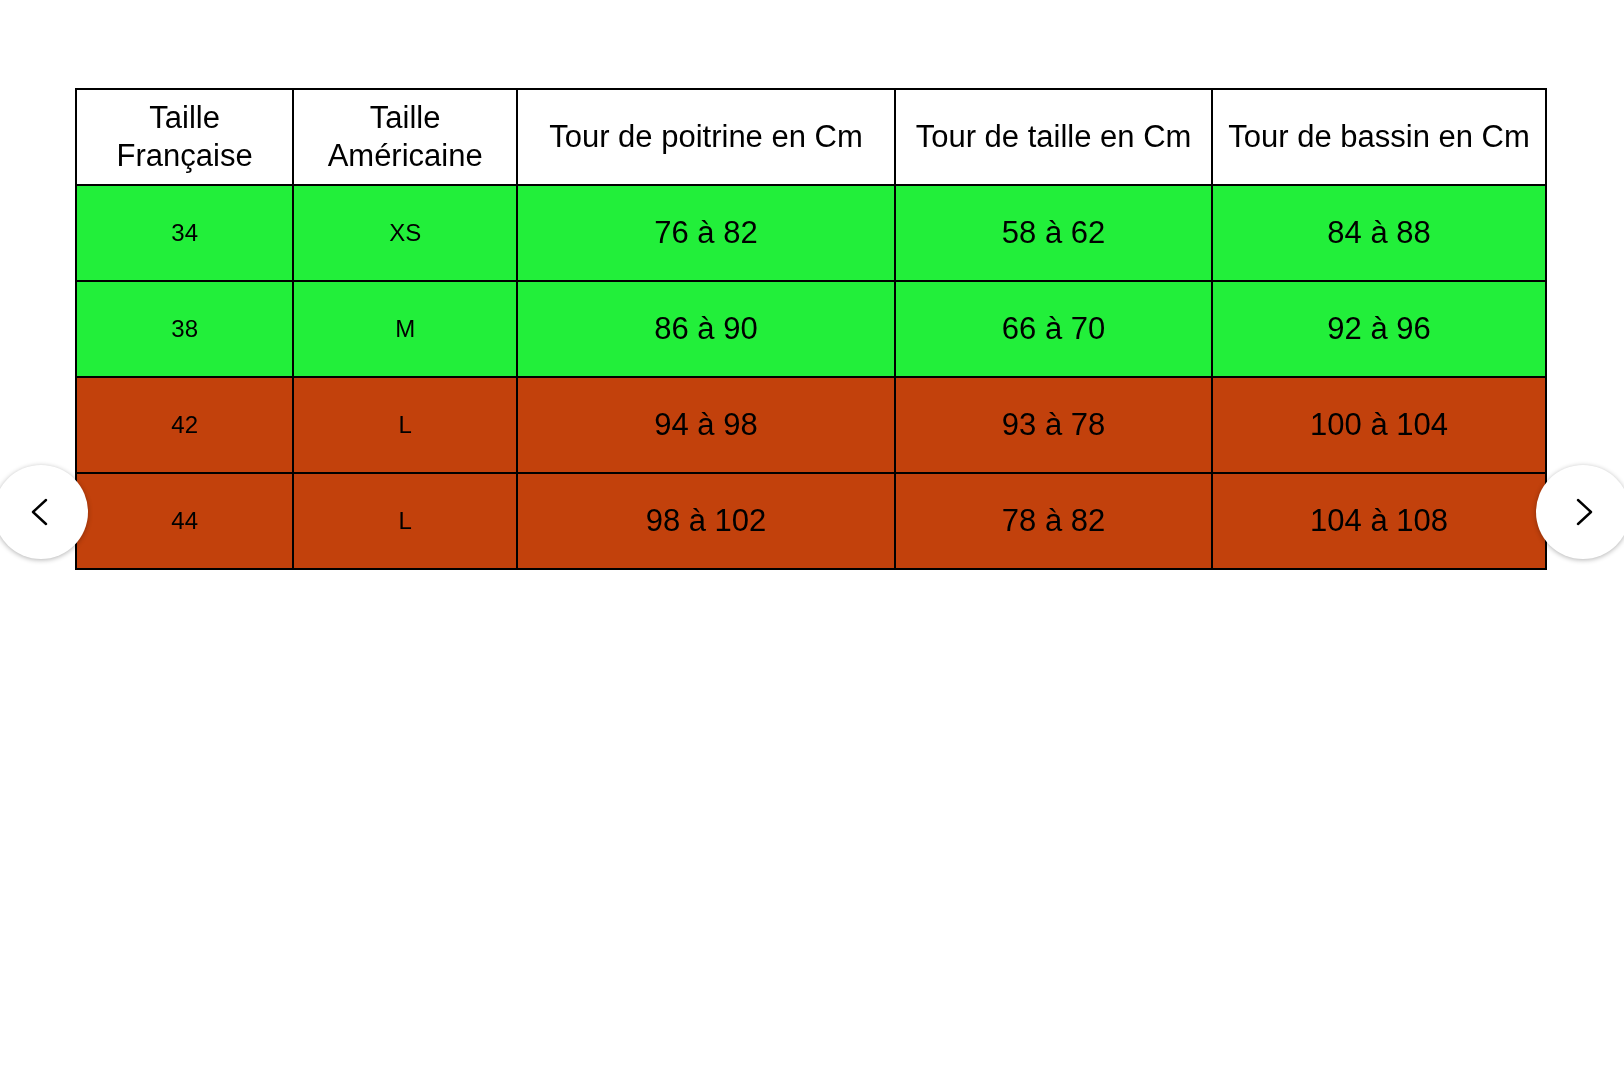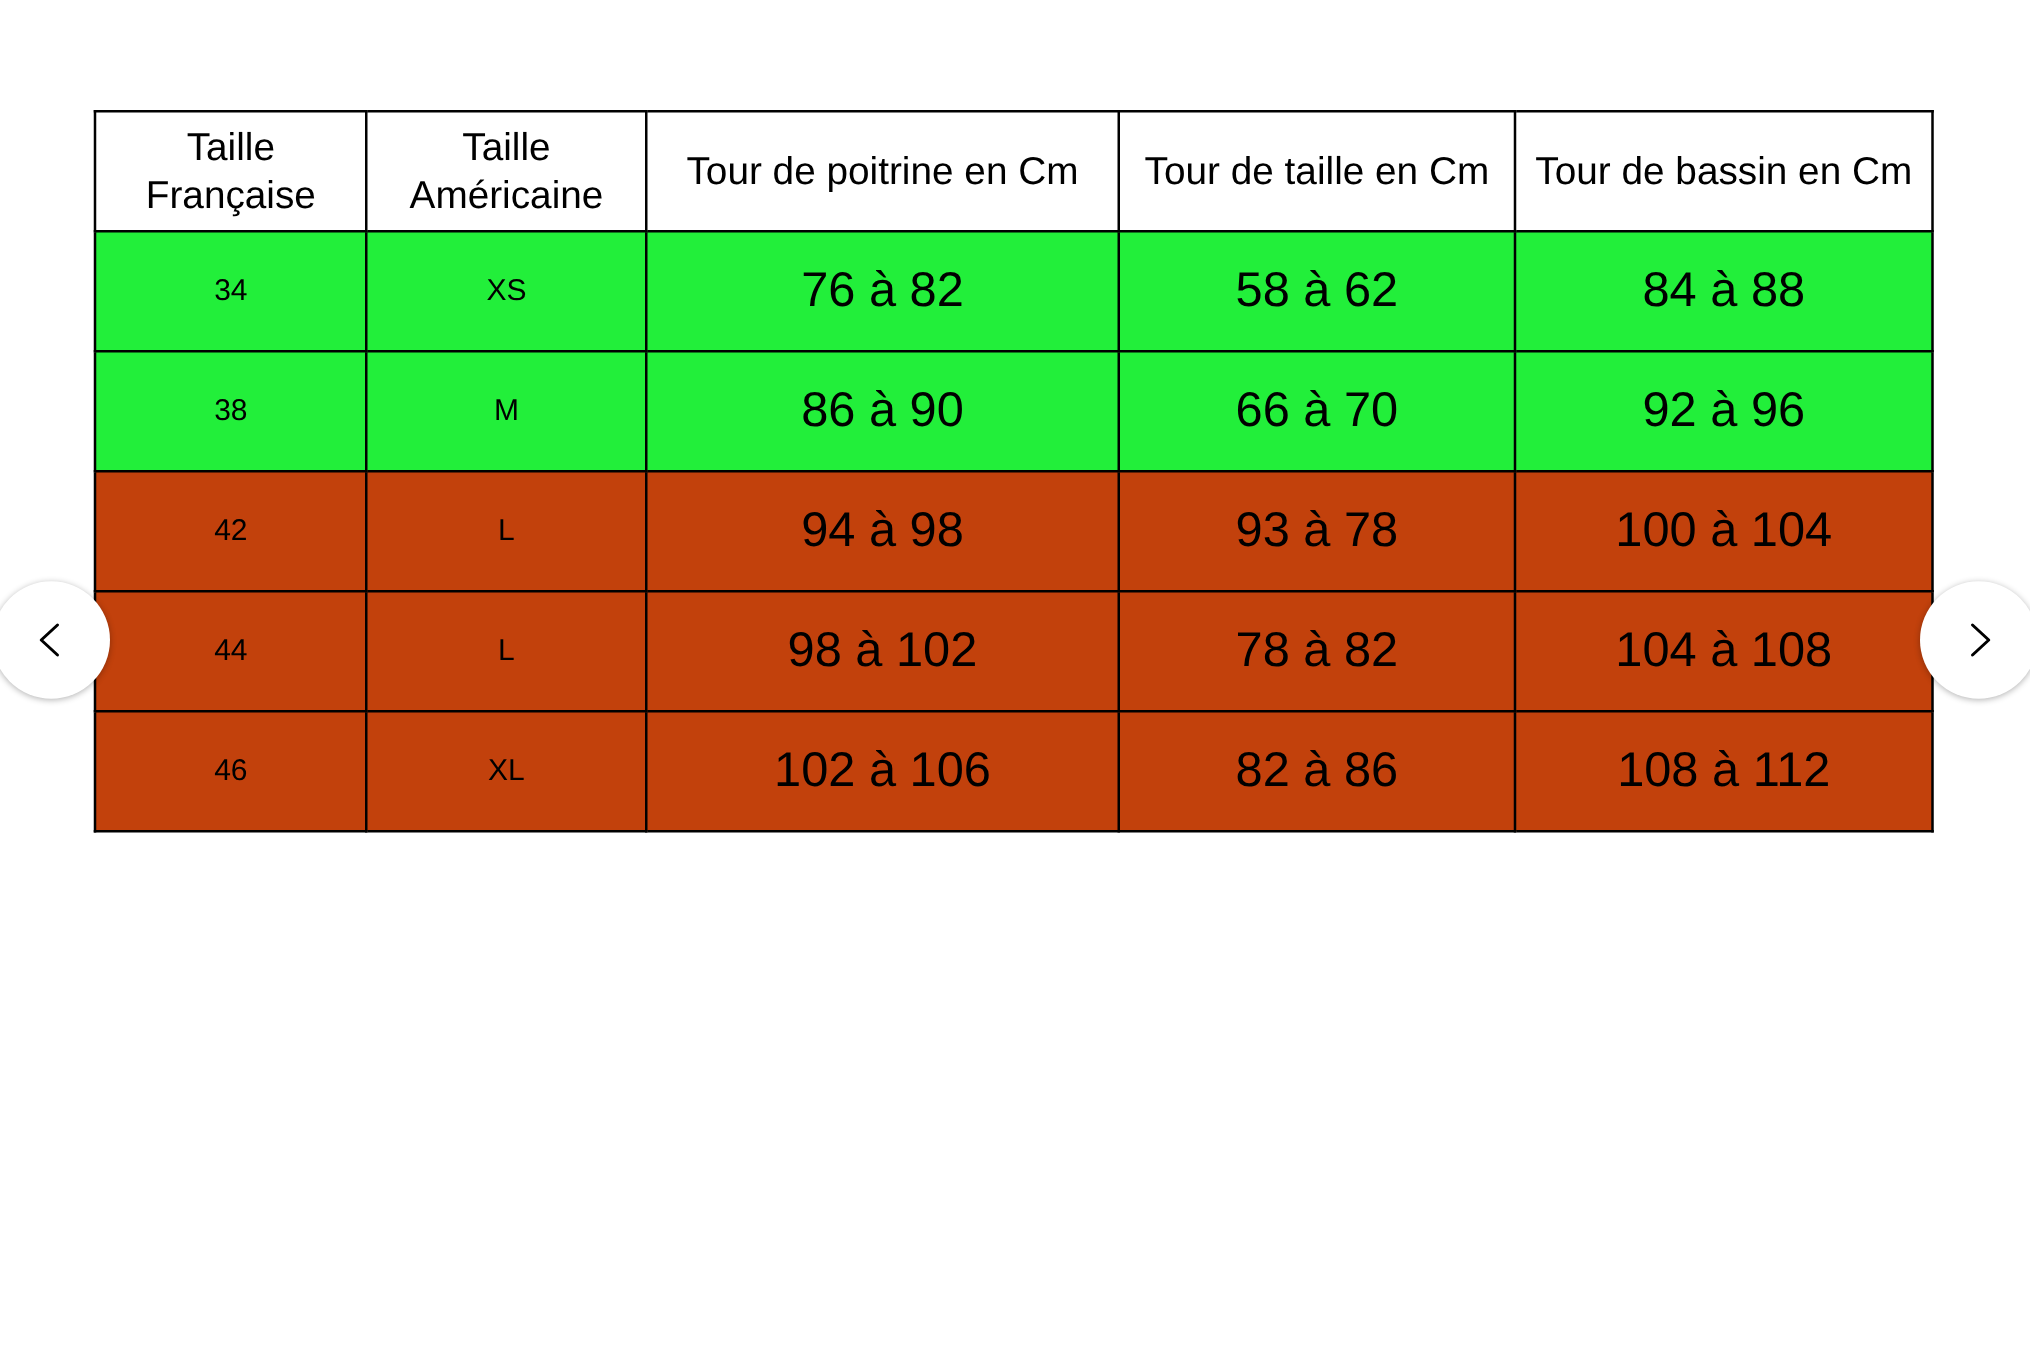--- a/index.html
+++ b/index.html
@@ -54,21 +54,21 @@
   
   .hdr td {
     height: 94px;
     background: #ffffff;
     font-size: 31px;
   }
 
   
   .row td {
     height: 94px;
-    font-size: 39px;
+    font-size: 31px;
   }
   .row td.fr, .row td.us {
     font-weight: bold;
     font-size: 24px;
   }
   .row.light td { background: #22ef3a; }
   .row.dark  td { background: #c2410c; }
 
   
   .nav-arrow {
@@ -137,27 +137,20 @@
       </tr>
 
       <tr class="row dark">
         <td class="fr">44</td>
         <td class="us">L</td>
         <td>98 à 102</td>
         <td>78 à 82</td>
         <td>104 à 108</td>
       </tr>
 
-      <tr class="row dark">
-        <td class="fr">46</td>
-        <td class="us">XL</td>
-        <td>102 à 106</td>
-        <td>82 à 86</td>
-        <td>108 à 112</td>
-      </tr>
 
     </tbody>
   </table>
 
   <div class="nav-arrow" id="prev-arrow">
     <span>
       <svg width="34" height="34" viewBox="0 0 34 34">
         <polyline points="22,5 9,17 22,29" fill="none" stroke="#000000" stroke-width="2.4" stroke-linecap="round" stroke-linejoin="round"></polyline>
       </svg>
     </span>

